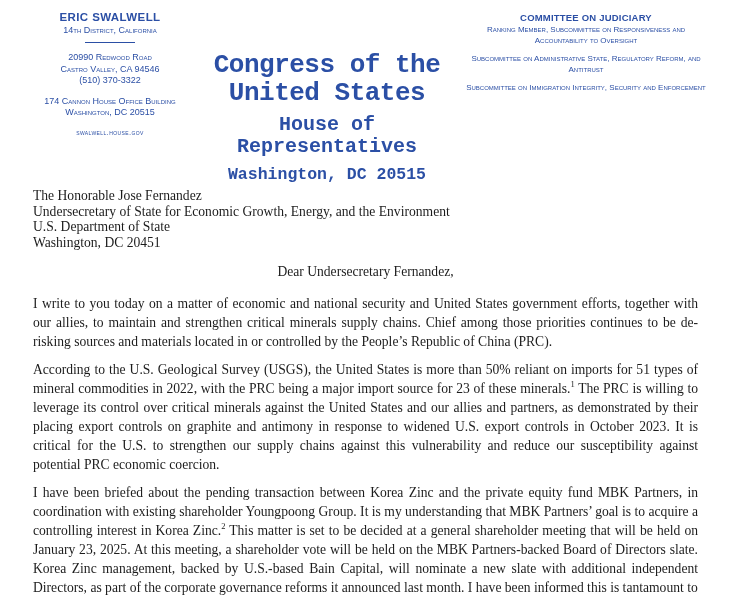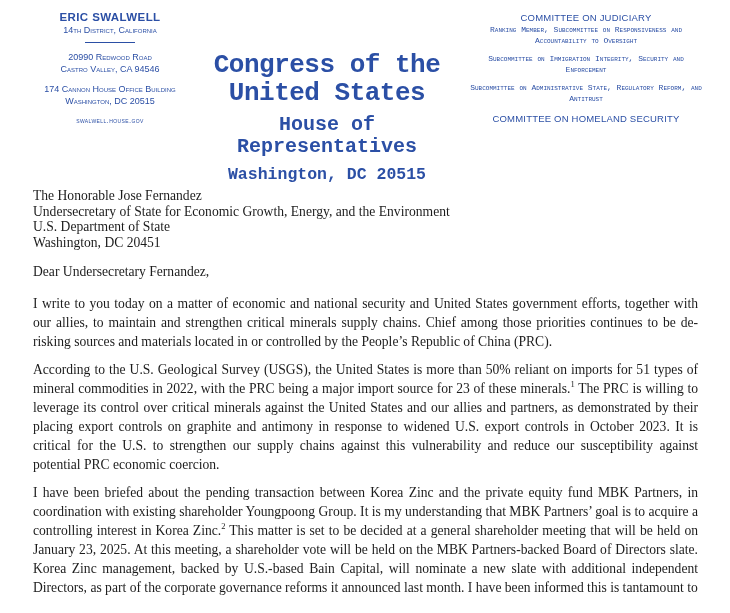--- a/index.html
+++ b/index.html
@@ -69,44 +69,44 @@
   .congress-line3 { font-size: 16.5px; line-height: 18px; margin-top: 8px; }
 
   .lh-right {
     width: 252px;
     text-align: center;
     flex-shrink: 0;
     padding-top: 1px;
   }
   .cmte-title {
     font-size: 9.5px;
-    font-weight: normal;
+    font-weight: bold;
     letter-spacing: 0.2px;
     margin-bottom: 2px;
   }
   .cmte-title.second { margin-top: 9px; }
   .cmte-role {
     font-size: 8px;
     font-variant: small-caps;
     line-height: 10.5px;
     margin: 0 auto 8px auto;
     max-width: 240px;
-    font-family: Liberation Mono, monospace;
   }
 
   
   .letter-body {
     box-sizing: border-box;
     padding: 36px 20px 0 33px;
     font-size: 13.6px;
   }
   .recipient-line { line-height: 15.6px; }
   .salutation {
     margin: 14px 0 0 0;
     line-height: 15.6px;
+    text-align: center;
   }
   .para {
     text-align: justify;
     line-height: 19px;
     margin: 9px 0 0 0;
   }
   .para.first { margin-top: 14px; }
   sup.footnote {
     font-size: 8.5px;
     vertical-align: super;
@@ -120,40 +120,40 @@
 
   <header class="letterhead">
 
     <div class="lh-left">
       <div class="member-name">ERIC SWALWELL</div>
       <div class="member-district">14th District, California</div>
       <hr class="lh-divider">
       <div class="addr-group">
         <div class="addr-line">20990 Redwood Road</div>
         <div class="addr-line">Castro Valley, CA 94546</div>
+        <div class="addr-line">(510) 370-3322</div>
       </div>
       <div class="addr-group">
         <div class="addr-line">174 Cannon House Office Building</div>
         <div class="addr-line">Washington, DC 20515</div>
       </div>
       <div class="member-website">swalwell.house.gov</div>
     </div>
 
     <div class="lh-center">
       <div class="congress-line1">Congress of the United States</div>
       <div class="congress-line2">House of Representatives</div>
       <div class="congress-line3">Washington, DC 20515</div>
     </div>
 
     <div class="lh-right">
       <div class="cmte-title">COMMITTEE ON JUDICIARY</div>
       <div class="cmte-role">Ranking Member, Subcommittee on Responsiveness and Accountability to Oversight</div>
+      <div class="cmte-role">Subcommittee on Administrative State, Regulatory Reform, and Antitrust</div>
       <div class="cmte-role">Subcommittee on Immigration Integrity, Security and Enforcement</div>
-      <div class="cmte-role">Subcommittee on Administrative State, Regulatory Reform, and Antitrust</div>
-      <div class="cmte-title second">COMMITTEE ON HOMELAND SECURITY</div>
     </div>
 
   </header>
 
   <main class="letter-body">
 
     <div class="recipient">
       <div class="recipient-line">The Honorable Jose Fernandez</div>
       <div class="recipient-line">Undersecretary of State for Economic Growth, Energy, and the Environment</div>
       <div class="recipient-line">U.S. Department of State</div>

